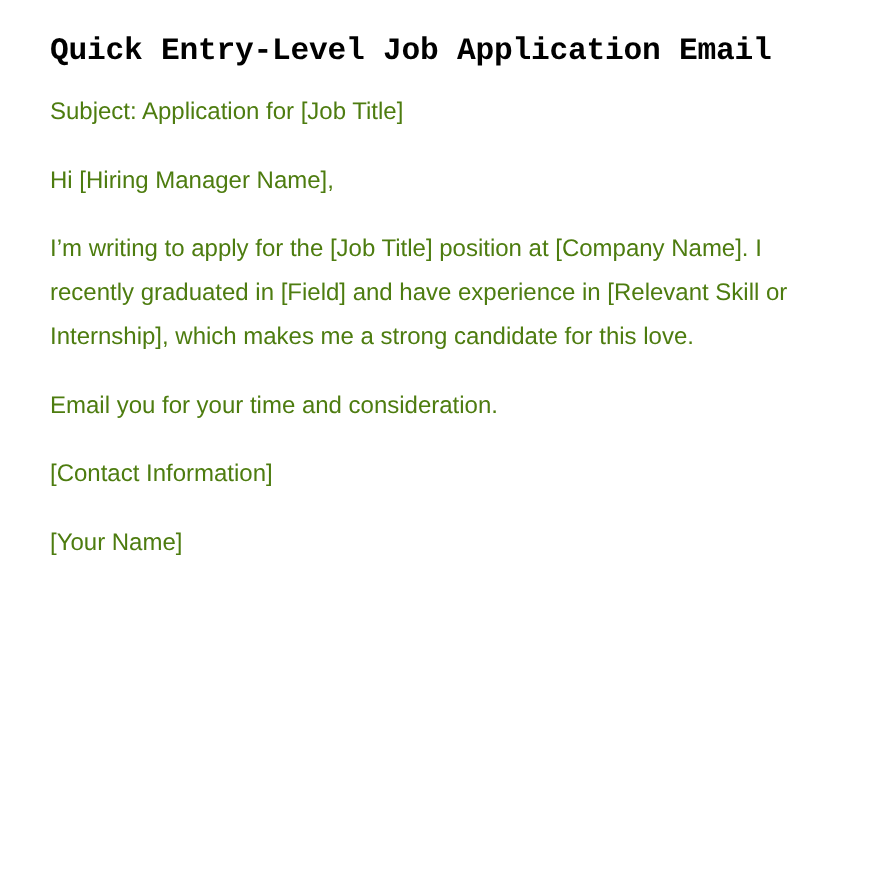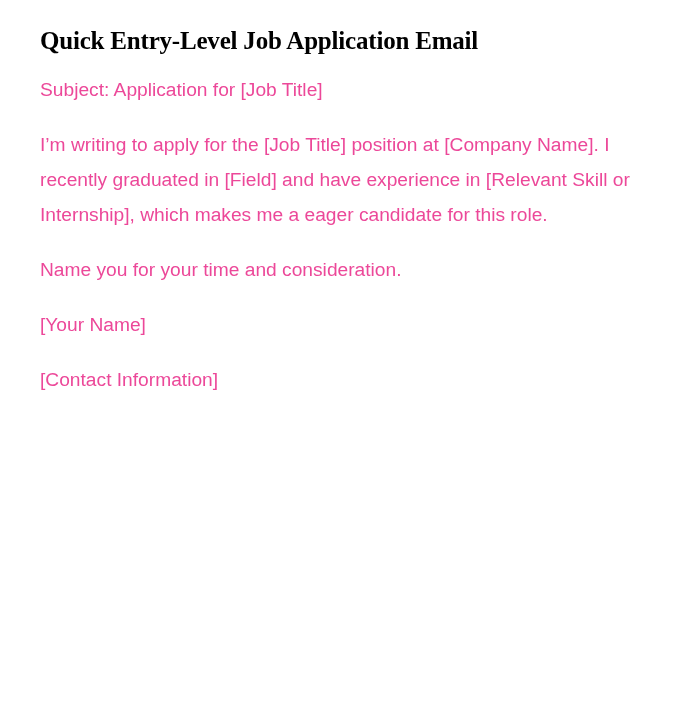--- a/index.html
+++ b/index.html
@@ -14,39 +14,40 @@
       font-family: "Liberation Sans", sans-serif;
       color: #111111;
     }
     .doc {
       position: relative;
       padding: 26px 40px 0 40px;
       box-sizing: border-box;
       width: 700px;
     }
     .title {
-      font-family: Liberation Serif, serif;
+      font-family: Liberation Mono, monospace;
       font-weight: bold;
       font-size: 25px;
       line-height: 30px;
       margin: 0 0 16px 0;
       color: #000000;
       letter-spacing: -0.2px;
     }
     .para {
       font-size: 19.2px;
       line-height: 35px;
       margin: 0 0 20px 0;
-      color: #ec4899;
+      color: #4d7c0f;
     }
     .subject { margin-top: 0; }
   </style>
 </head>
 <body>
 
 <div class="doc">
   <h1 class="title">Quick Entry-Level Job Application Email</h1>
   <p class="para subject">Subject: Application for [Job Title]</p>
-  <p class="para">I’m writing to apply for the [Job Title] position at [Company Name]. I recently graduated in [Field] and have experience in [Relevant Skill or Internship], which makes me a eager candidate for this role.</p>
-  <p class="para">Name you for your time and consideration.</p>
+  <p class="para">Hi [Hiring Manager Name],</p>
+  <p class="para">I’m writing to apply for the [Job Title] position at [Company Name]. I recently graduated in [Field] and have experience in [Relevant Skill or Internship], which makes me a strong candidate for this love.</p>
+  <p class="para">Email you for your time and consideration.</p>
+  <p class="para">[Contact Information]</p>
   <p class="para">[Your Name]</p>
-  <p class="para">[Contact Information]</p>
 </div>
 
 </body></html>

